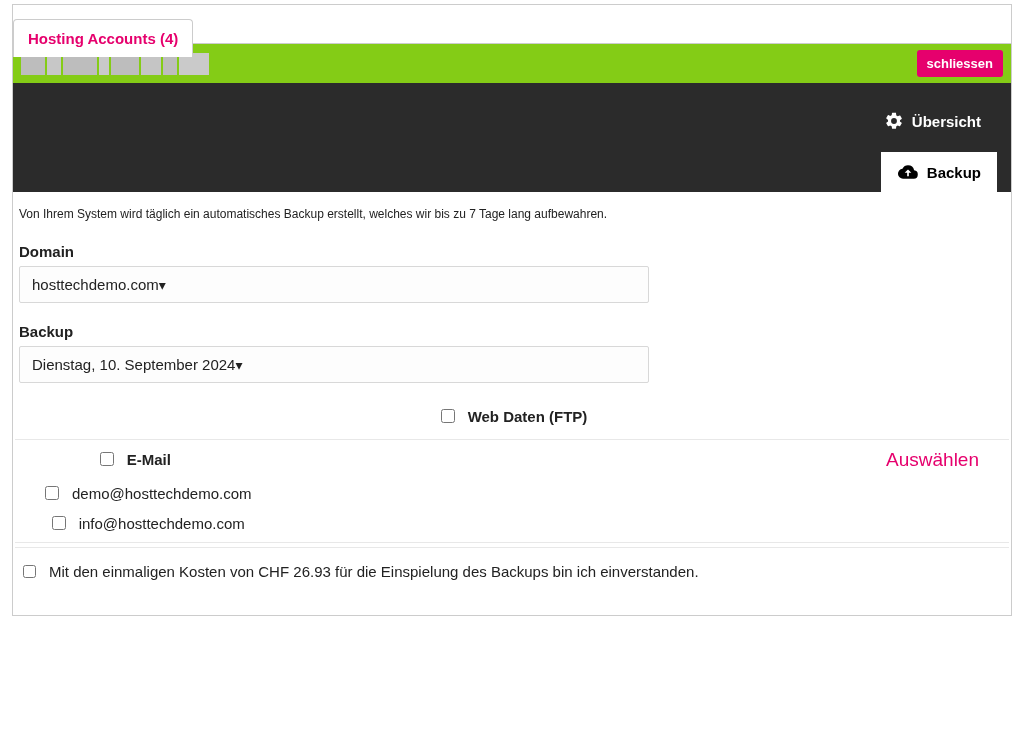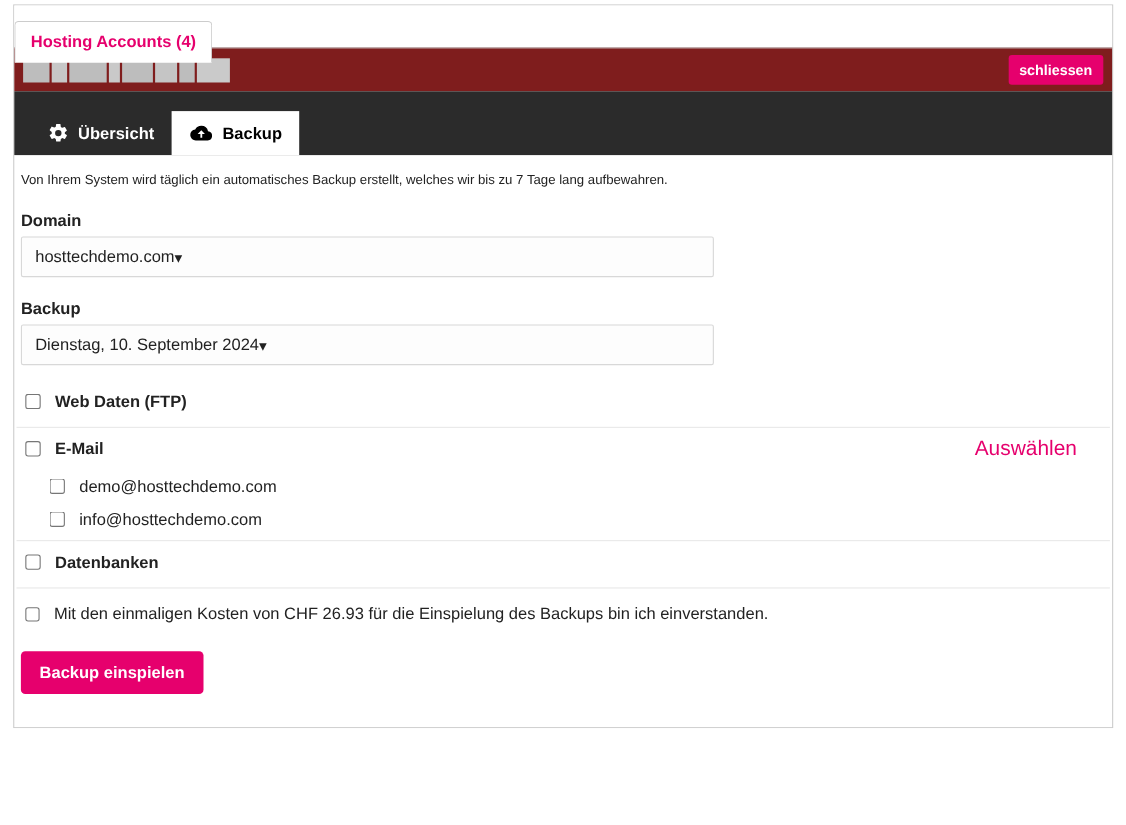--- a/index.html
+++ b/index.html
@@ -27,21 +27,21 @@
     font-weight: bold;
     color: #e6006d;
     font-size: 15px;
     border-radius: 4px 4px 0 0;
     background: #fff;
     position: relative;
     top: 14px;
   }
   
   .greybar {
-    background: #7f1d1d;
+    background: #84cc16;
     display: flex;
     align-items: center;
     justify-content: space-between;
     padding: 6px 8px;
     border-top: 1px solid #ccc;
   }
   .greybar-left {
     display: flex;
     gap: 2px;
   }
@@ -58,21 +58,22 @@
     border-radius: 3px;
     font-size: 13px;
     cursor: pointer;
   }
   
   .darknav {
     background: #2b2b2b;
     padding: 18px 14px 0;
     display: flex;
     align-items: flex-end;
-    gap: 0;
+    gap: 11px;
+    flex-direction: column;
   }
   .darknav .tab {
     display: flex;
     align-items: center;
     gap: 8px;
     padding: 10px 16px;
     font-weight: bold;
     font-size: 15px;
     cursor: pointer;
   }
@@ -111,20 +112,21 @@
     font-size: 15px;
     cursor: pointer;
   }
   .chev { font-size: 14px; }
   .checkrow {
     display: flex;
     align-items: center;
     gap: 10px;
     padding: 9px 4px;
     font-size: 15px;
+    justify-content: center;
   }
   .checkrow input[type=checkbox] {
     width: 14px; height: 14px;
     accent-color: #999;
   }
   .checkrow label { cursor: default; }
   .checkrow .bold { font-weight: bold; }
   .section-divider {
     border-top: 1px solid #e8e8e8;
     margin-top: 4px;
@@ -243,30 +245,23 @@
             <input type="checkbox" style="">
             <label>info@hosttechdemo.com</label>
           </div>
         </div>
       </div>
       <div class="select-link">Auswählen</div>
     </div>
 
     <div class="section-divider"></div>
 
-    <div class="checkrow">
-      <input type="checkbox" style="">
-      <label class="bold">Datenbanken</label>
-    </div>
 
     <div class="section-divider"></div>
 
     <div class="agree-row">
       <input type="checkbox" style="">
       <label>Mit den einmaligen Kosten von CHF 26.93 für die Einspielung des Backups bin ich einverstanden.</label>
     </div>
 
-    <div class="submit-area">
-      <button class="bigpinkbtn">Backup einspielen</button>
-    </div>
 
   </div>
 </div>
 
 </body></html>

